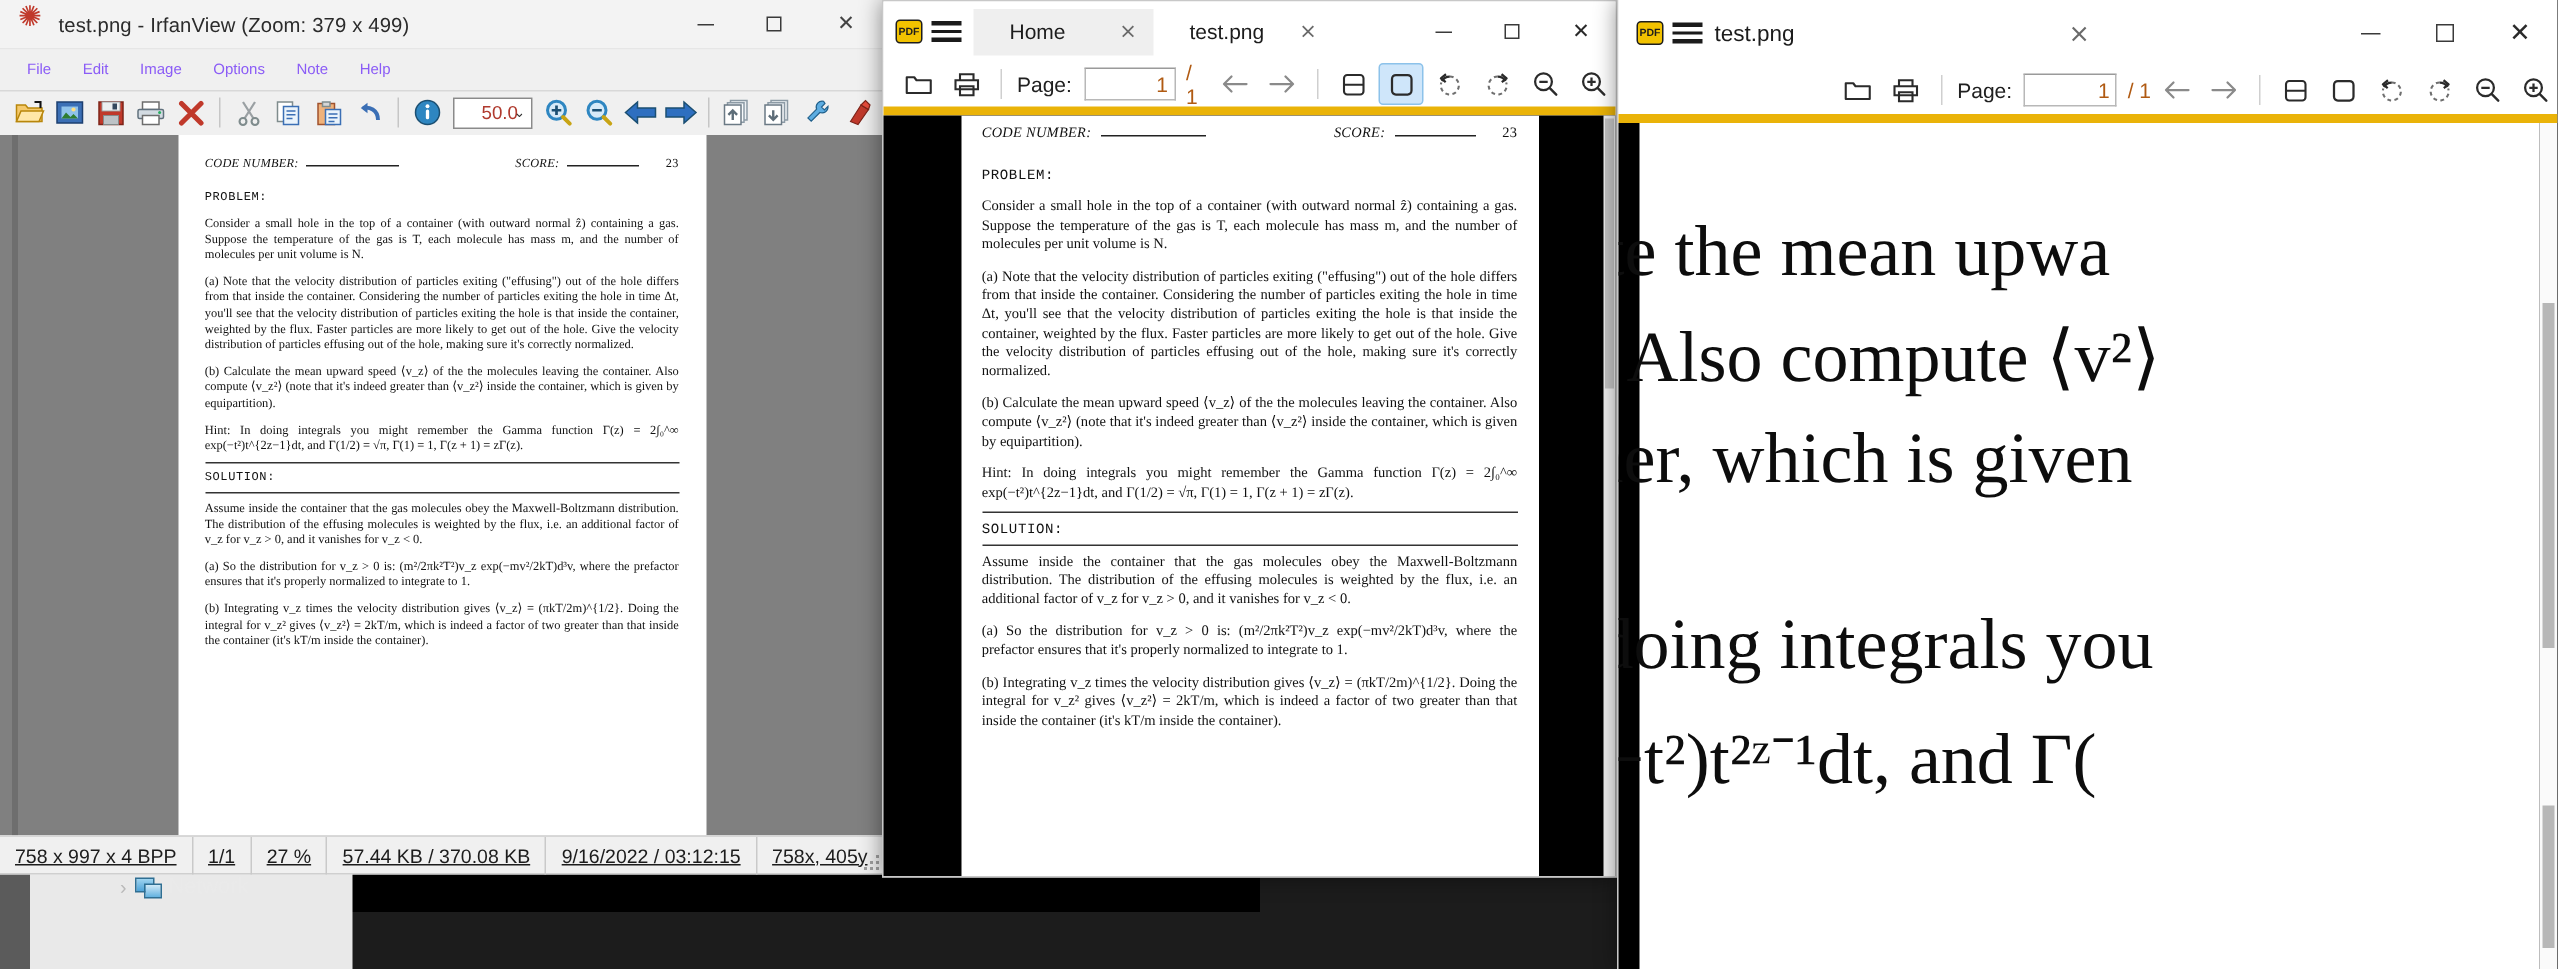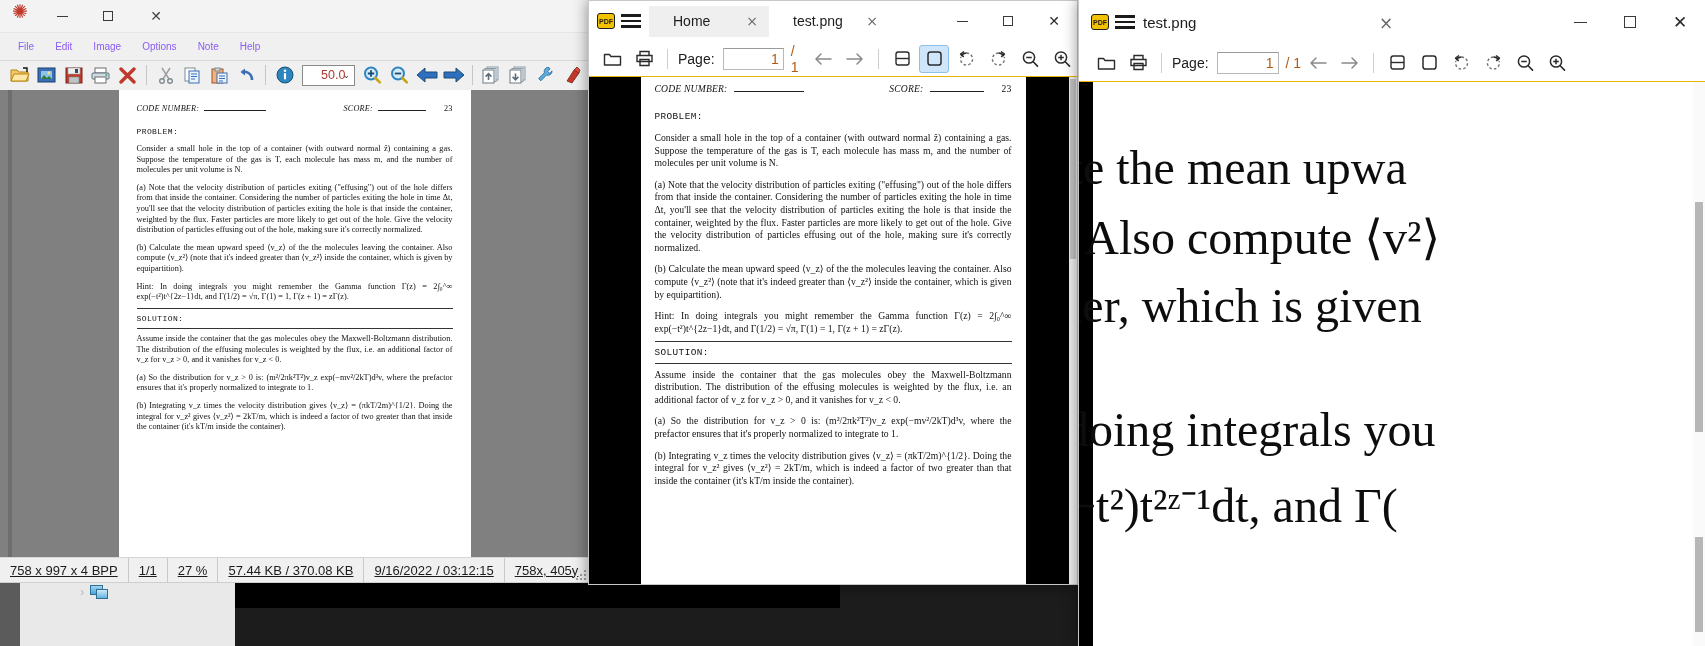--- a/index.html
+++ b/index.html
@@ -186,21 +186,21 @@
     font-size: 14px; font-family: "DejaVu Sans", sans-serif;
   }
   .sm-wbtns { position: absolute; right: 0; top: 0; display: flex; height: 40px; }
   .sm-wbtn {
     width: 46px; height: 40px; display: flex; align-items: center;
     justify-content: center; color: #2a2a2a;
   }
 
   .sm-toolbar {
     height: 36px; background: #fff; display: flex; align-items: center;
-    padding-left: 8px; gap: 2px; border-bottom: 1px solid #eab308;
+    padding-left: 8px; gap: 2px; border-bottom: 6px solid #eab308; justify-content: flex-end;
   }
   .sm-tb {
     width: 30px; height: 28px; display: flex; align-items: center;
     justify-content: center; flex: none; border-radius: 3px;
   }
   .sm-tb.selected { background: #cfe6fa; border: 1px solid #8cc2ea; }
   .sm-sep { width: 1px; height: 20px; background: #cfcfcf; margin: 0 6px; flex: none; }
   .page-label { font-size: 14px; color: #202020; margin: 0 6px 0 2px; }
   .page-box {
     width: 62px; height: 22px; border: 1px solid #b8b8b8; border-top-color:#9a9a9a;
@@ -267,20 +267,21 @@
   <div class="explorer-nav-row">
     <span class="tree-chevron">›</span>
     <span class="net-icon"></span>
     <span>Network</span>
   </div>
 
   <div class="win" id="irfanview">
 
     <div class="titlebar">
       <span class="iv-appicon"></span>
+      <span class="title-text">test.png - IrfanView (Zoom: 379 x 499)</span>
       <div class="wbtns">
         <div class="wbtn">
             <span class="glyph-min"></span>
           </div>
         <div class="wbtn">
             <span class="glyph-max"></span>
           </div>
         <div class="wbtn close">
             <span class="glyph-x">✕</span>
           </div>

